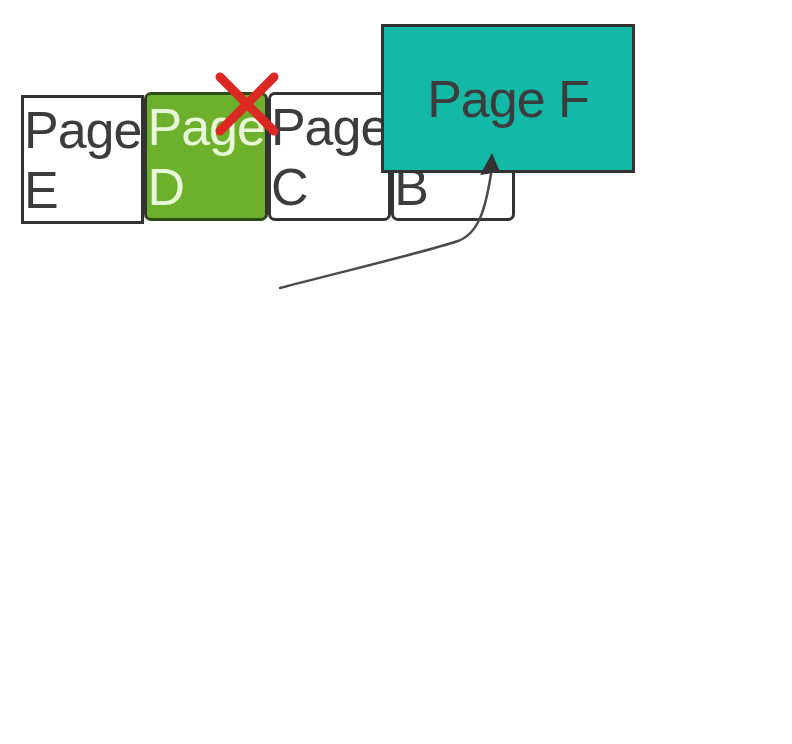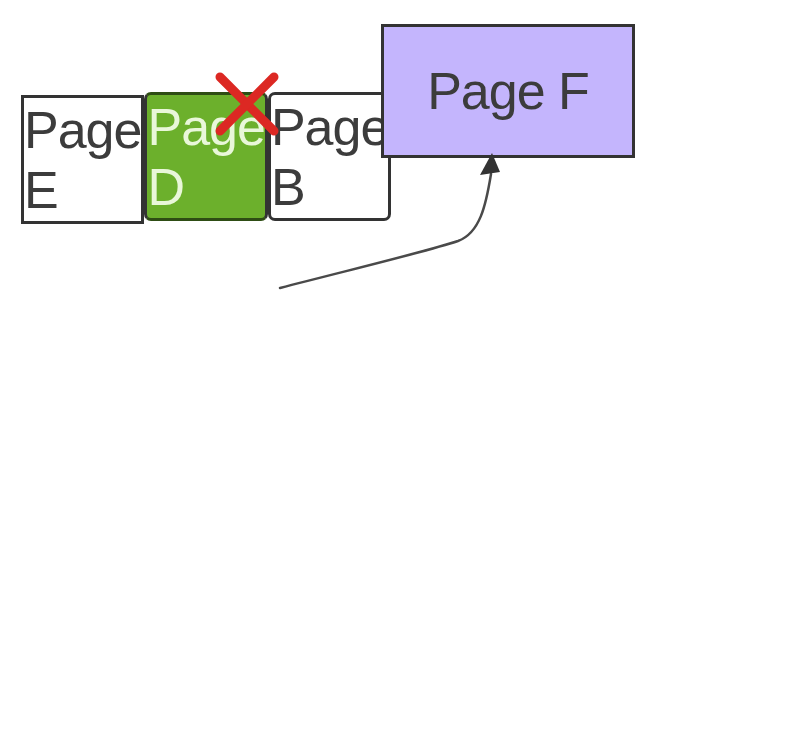--- a/index.html
+++ b/index.html
@@ -44,23 +44,23 @@
     border-color: #2e4d14;
     border-left-color: #333333;
     border-right-color: #333333;
   }
   
   .new-page-box {
     position: absolute;
     left: 381px;
     top: 24px;
     width: 254px;
-    height: 134px;
+    height: 149px;
     border: 3px solid #333333;
-    background: #c4b5fd;
+    background: #14b8a6;
     display: flex;
     align-items: center;
     justify-content: center;
     font-size: 52px;
     letter-spacing: -1px;
     color: #3c3c3c;
   }
   
   .delete-x {
     position: absolute;
@@ -93,20 +93,23 @@
 <div class="canvas">
 
   <div class="stack">
     <div class="stack-box">
       <span>Page E</span>
     </div>
     <div class="stack-box current">
       <span>Page D</span>
     </div>
     <div class="stack-box">
+      <span>Page C</span>
+    </div>
+    <div class="stack-box">
       <span>Page B</span>
     </div>
   </div>
 
   <div class="new-page-box">
     <span>Page F</span>
   </div>
 
   <div class="delete-x">
     <svg width="70" height="70" viewBox="0 0 70 70">

